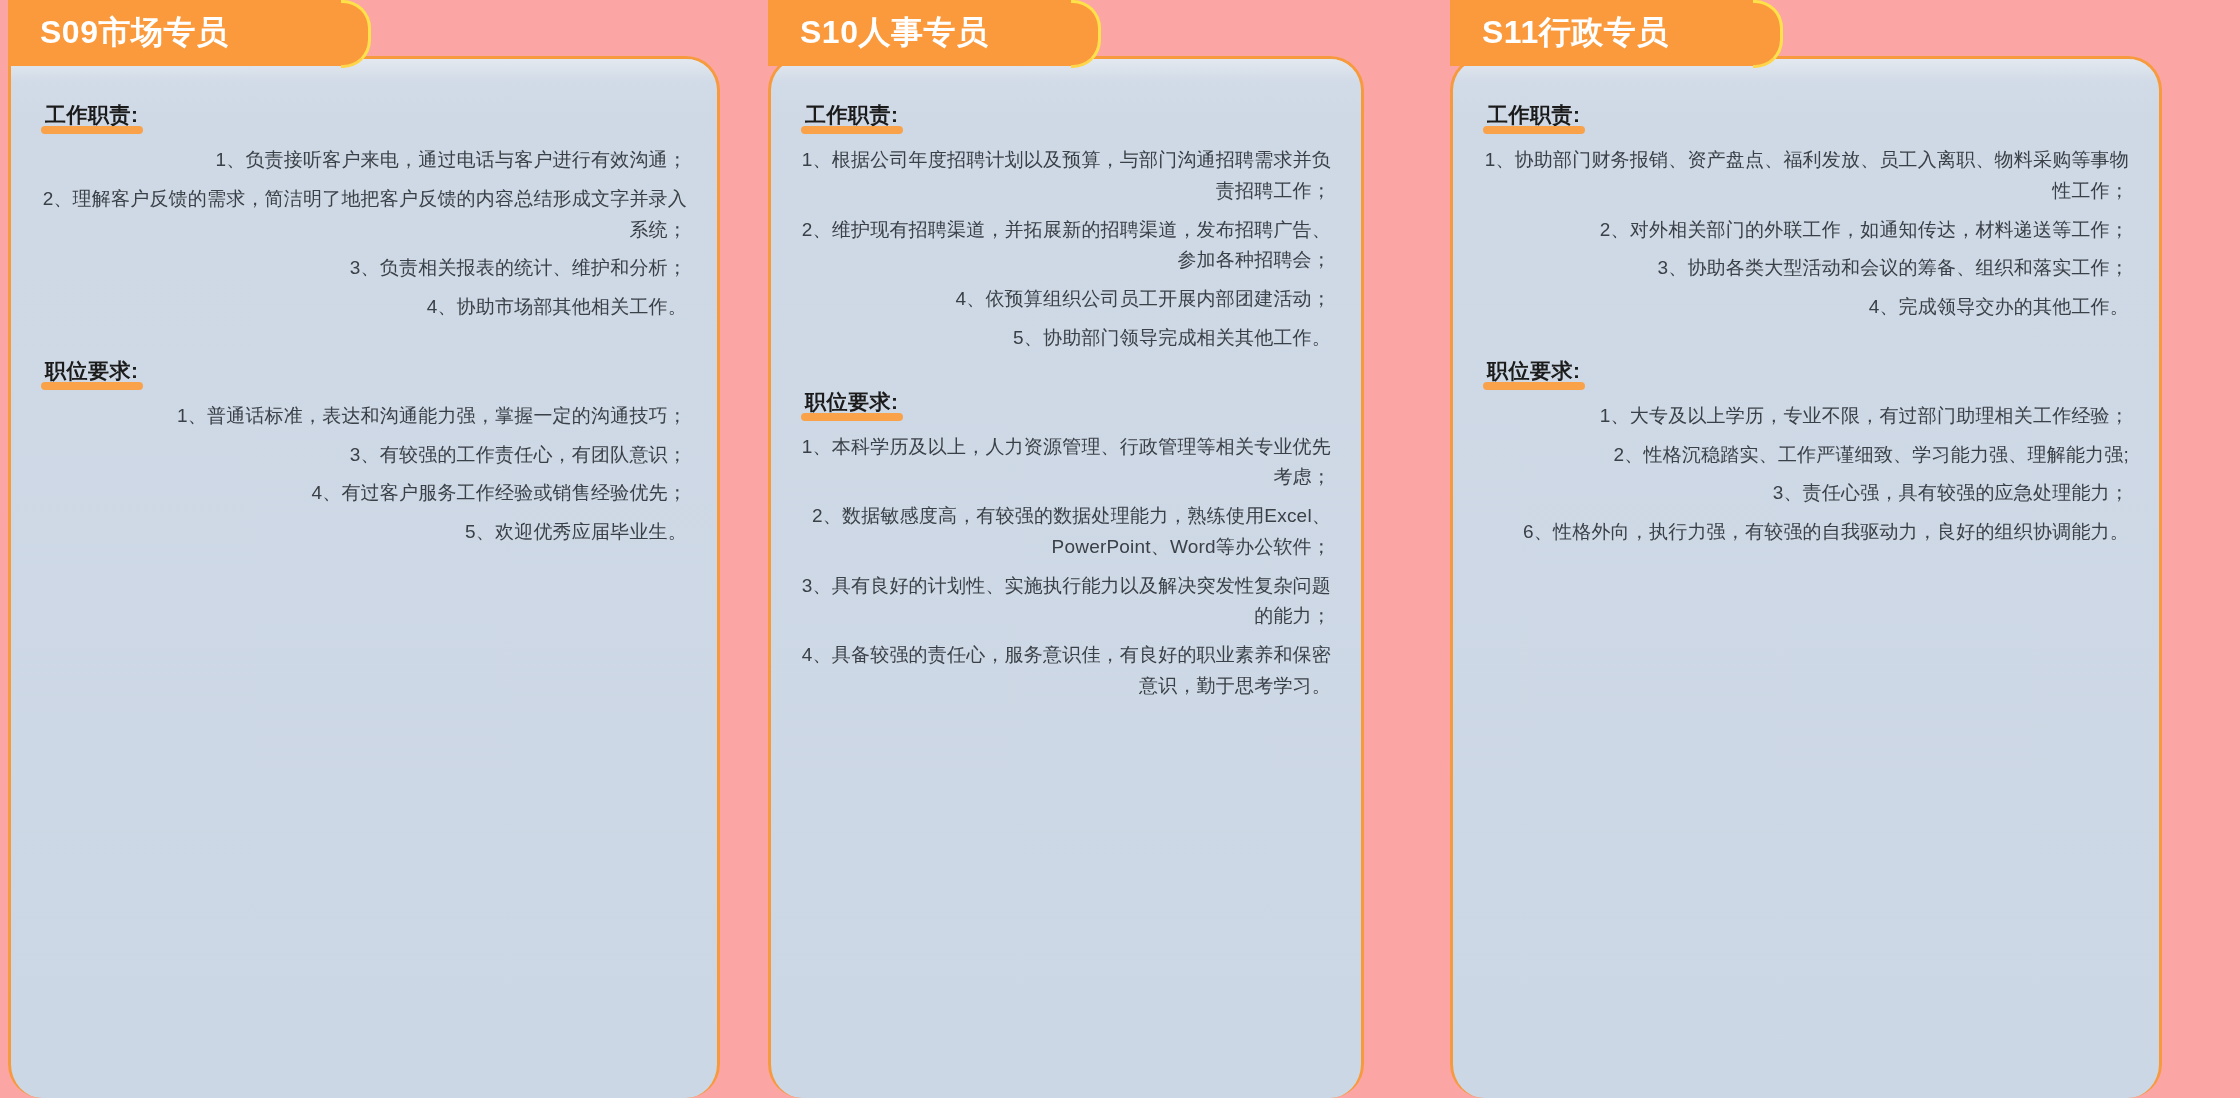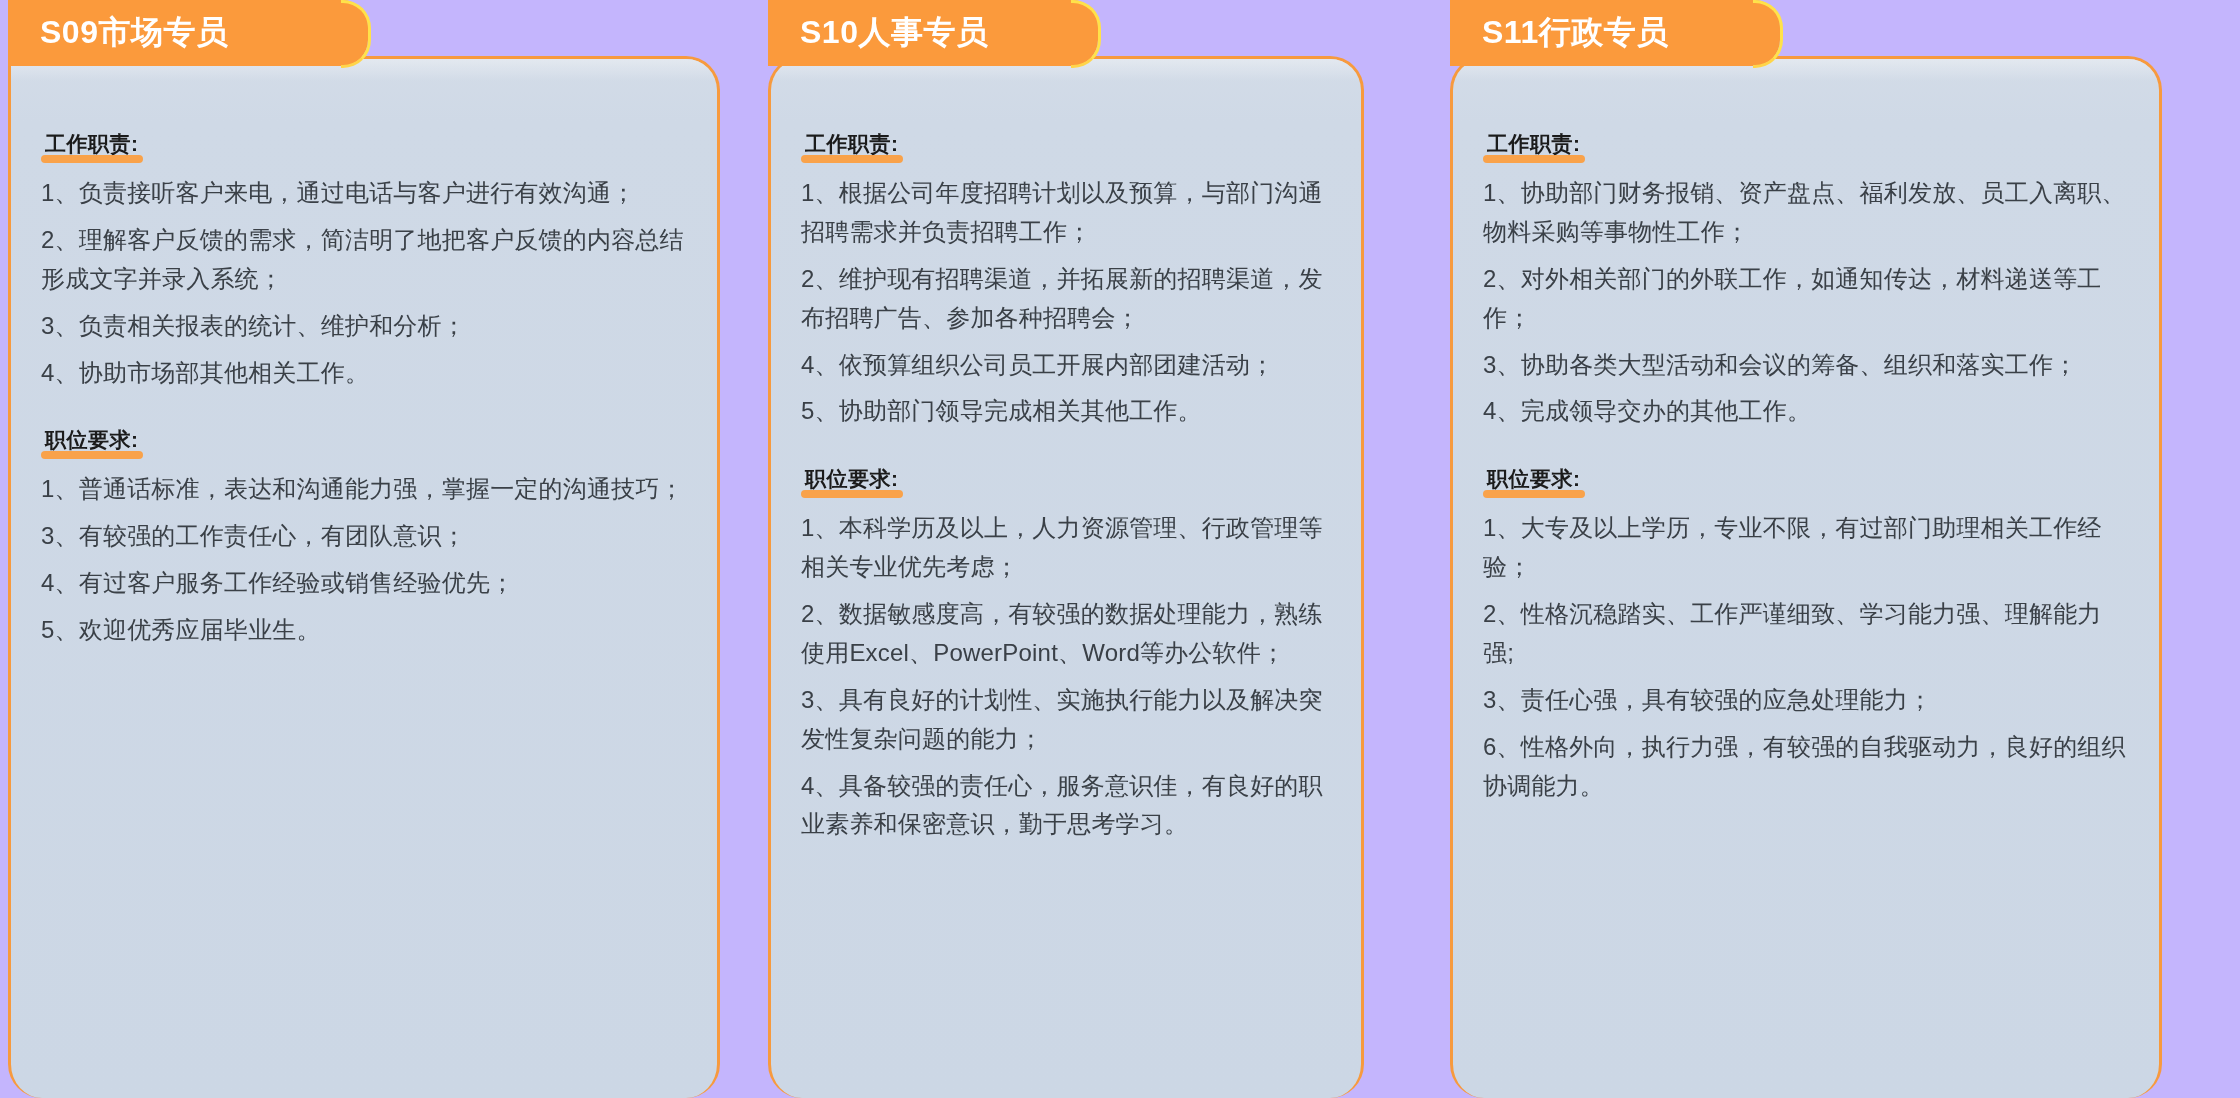--- a/index.html
+++ b/index.html
@@ -9,21 +9,21 @@
     height: 1098px;
     background: #000000;
     overflow: hidden;
     font-family: "Liberation Sans", "DejaVu Sans", sans-serif;
   }
 
   .board {
     position: relative;
     width: 2240px;
     height: 1098px;
-    background: #c4b5fd;
+    background: #fca5a5;
   }
 
   
   .card {
     position: absolute;
     top: 0;
     width: 712px;
     height: 1098px;
   }
 
@@ -123,32 +123,32 @@
     position: absolute;
     left: 0;
     right: 0;
     bottom: -3px;
     height: 8px;
     background: #F9A24A;
     border-radius: 4px;
     z-index: -1;
   }
 
-  .section-block { margin-bottom: 10px; margin-top: 29px; }
+  .section-block { margin-bottom: 10px; }
   .section-block.second { margin-top: 34px; }
 
   .item-list { list-style: none; }
 
   .item {
-    font-size: 24px;
+    font-size: 19px;
     line-height: 1.62;
     color: #3A4047;
     letter-spacing: 0.2px;
     margin-bottom: 8px;
-    text-align: left;
+    text-align: right;
     word-break: break-all;
   }
 </style>
 </head>
 <body>
 
 <div class="board">
 
   <div class="card card-1">
     <div class="card-header">

